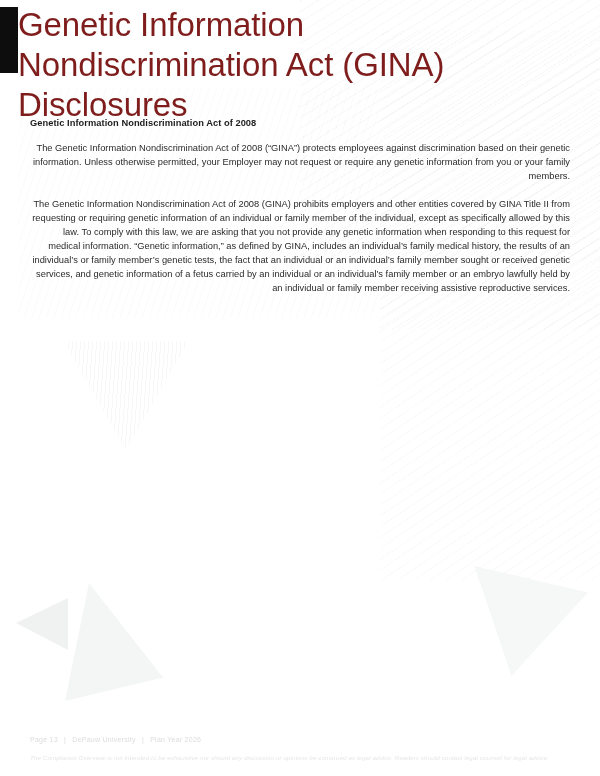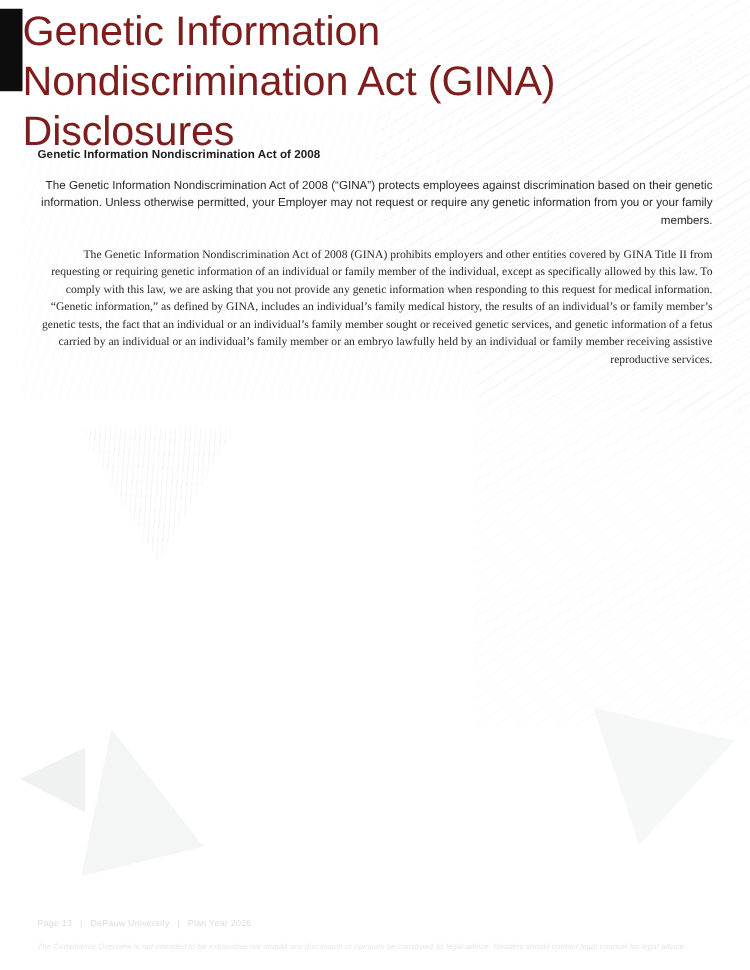--- a/index.html
+++ b/index.html
@@ -180,21 +180,21 @@
     letter-spacing: 0.05px;
   }
   .body-para {
     margin: 0 0 14px 0;
     font-size: 9.3px;
     line-height: 14px;
     color: #2a2a2a;
     text-align: right;
     letter-spacing: 0.01px;
   }
-  .body-para:last-child { margin-bottom: 0; font-family: Liberation Serif, serif; }
+  .body-para:last-child { margin-bottom: 0; }
 
   
   .footer {
     position: absolute;
     left: 30px;
     bottom: 14px;
     width: 545px;
     z-index: 2;
   }
   .footer-line {

